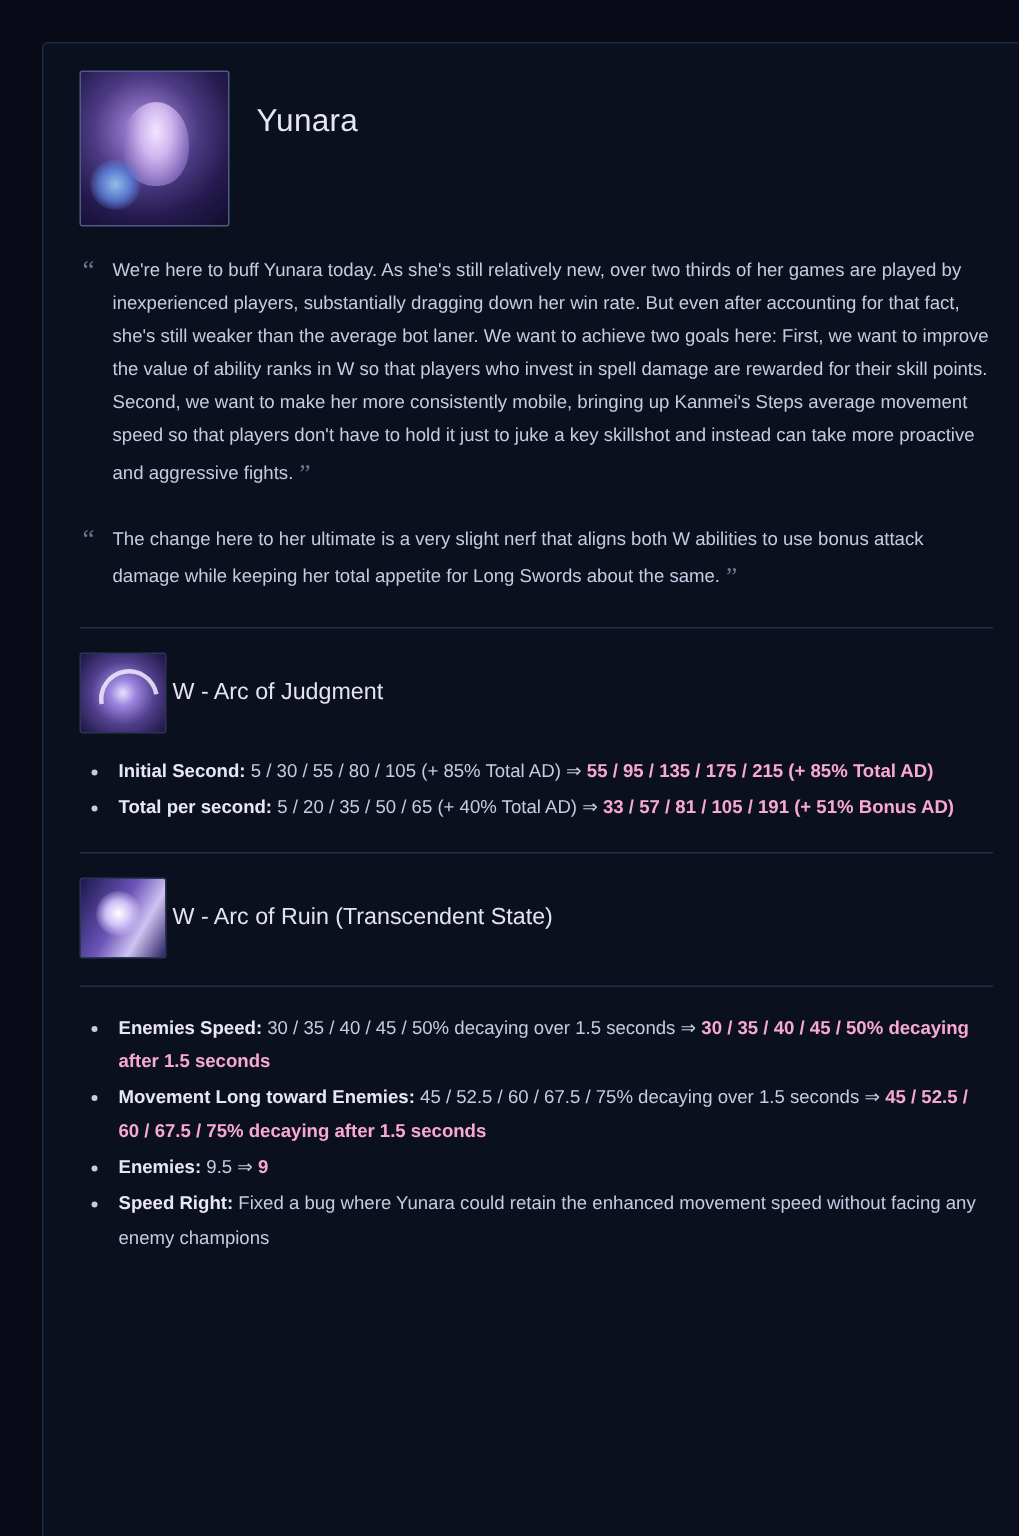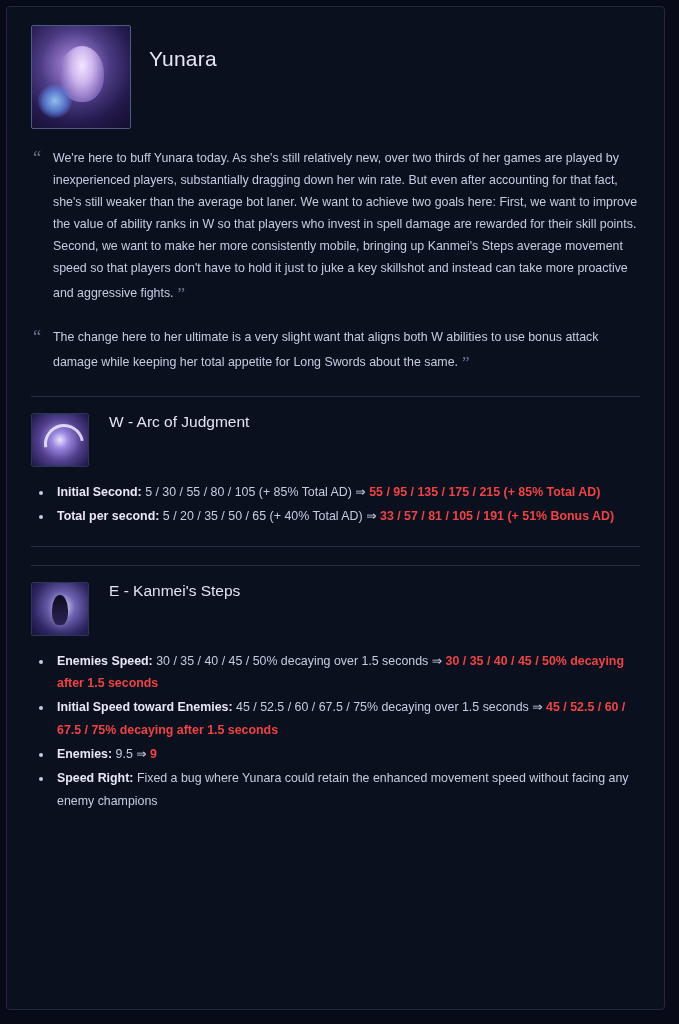--- a/index.html
+++ b/index.html
@@ -10,21 +10,21 @@
     font-family: "Liberation Sans", sans-serif;
   }
   body {
     width: 679px;
     height: 1024px;
     overflow: hidden;
   }
   .page {
     width: 679px;
     height: 1024px;
-    padding: 6px;
+    padding: 28px;
     background: #080b17;
   }
   .panel {
     border: 1px solid #1f2a44;
     border-radius: 4px;
     background: #0b101f;
     width: 659px;
     height: 1004px;
     padding: 18px 24px;
     overflow: hidden;
@@ -103,21 +103,22 @@
 
   hr.sep {
     border: none;
     border-top: 1px solid #242e47;
     margin: 18px 0 16px 0;
   }
 
   
   .ability-head {
     display: flex;
-    gap: 20px;
+    align-items: center;
+    gap: 4px;
     margin-bottom: 6px;
   }
   .ability-icon {
     width: 58px;
     height: 54px;
     border-radius: 2px;
     flex: 0 0 auto;
     position: relative;
     overflow: hidden;
     border: 1px solid #2c3554;
@@ -171,40 +172,40 @@
     color: #c6cbe2;
   }
   ul.changes li {
     font-size: 12.4px;
     line-height: 1.8;
     margin-bottom: 2px;
     padding-left: 4px;
   }
   ul.changes li::marker { color: #c6cbe2; }
   .lbl { font-weight: bold; color: #e9e7f7; }
-  .new { font-weight: bold; color: #ef4444; }
+  .new { font-weight: bold; color: #f9a8d4; }
   .arrow { color: #c6cbe2; }
 </style>
 </head>
 <body>
 
 <div class="page">
   <div class="panel">
 
     <div class="champ-header">
       <div class="champ-portrait"></div>
       <div class="champ-name">Yunara</div>
     </div>
 
     <div class="quotes">
       <div class="quote">
         <span class="qmark-open">“</span><span>We're here to buff Yunara today. As she's still relatively new, over two thirds of her games are played by inexperienced players, substantially dragging down her win rate. But even after accounting for that fact, she's still weaker than the average bot laner. We want to achieve two goals here: First, we want to improve the value of ability ranks in W so that players who invest in spell damage are rewarded for their skill points. Second, we want to make her more consistently mobile, bringing up Kanmei's Steps average movement speed so that players don't have to hold it just to juke a key skillshot and instead can take more proactive and aggressive fights.</span><span class="qmark-close">”</span>
       </div>
       <div class="quote">
-        <span class="qmark-open">“</span><span>The change here to her ultimate is a very slight want that aligns both W abilities to use bonus attack damage while keeping her total appetite for Long Swords about the same.</span><span class="qmark-close">”</span>
+        <span class="qmark-open">“</span><span>The change here to her ultimate is a very slight nerf that aligns both W abilities to use bonus attack damage while keeping her total appetite for Long Swords about the same.</span><span class="qmark-close">”</span>
       </div>
     </div>
 
     <hr class="sep">
 
     <div class="ability-head">
       <div class="ability-icon icon-w1"></div>
       <div class="ability-title">W - Arc of Judgment</div>
     </div>
     <ul class="changes">
@@ -217,36 +218,36 @@
       <li>
         <span class="lbl">Total per second:</span>
         <span>5 / 20 / 35 / 50 / 65 (+ 40% Total AD)</span>
         <span class="arrow">⇒</span>
         <span class="new">33 / 57 / 81 / 105 / 191 (+ 51% Bonus AD)</span>
       </li>
     </ul>
 
     <hr class="sep">
 
+    <div class="ability-head">
+      <div class="ability-icon icon-w2"></div>
+      <div class="ability-title">W - Arc of Ruin (Transcendent State)</div>
+    </div>
 
     <hr class="sep">
 
-    <div class="ability-head">
-      <div class="ability-icon icon-e"></div>
-      <div class="ability-title">E - Kanmei's Steps</div>
-    </div>
     <ul class="changes">
       <li>
         <span class="lbl">Enemies Speed:</span>
         <span>30 / 35 / 40 / 45 / 50% decaying over 1.5 seconds</span>
         <span class="arrow">⇒</span>
         <span class="new">30 / 35 / 40 / 45 / 50% decaying after 1.5 seconds</span>
       </li>
       <li>
-        <span class="lbl">Initial Speed toward Enemies:</span>
+        <span class="lbl">Movement Long toward Enemies:</span>
         <span>45 / 52.5 / 60 / 67.5 / 75% decaying over 1.5 seconds</span>
         <span class="arrow">⇒</span>
         <span class="new">45 / 52.5 / 60 / 67.5 / 75% decaying after 1.5 seconds</span>
       </li>
       <li>
         <span class="lbl">Enemies:</span>
         <span>9.5</span>
         <span class="arrow">⇒</span>
         <span class="new">9</span>
       </li>

